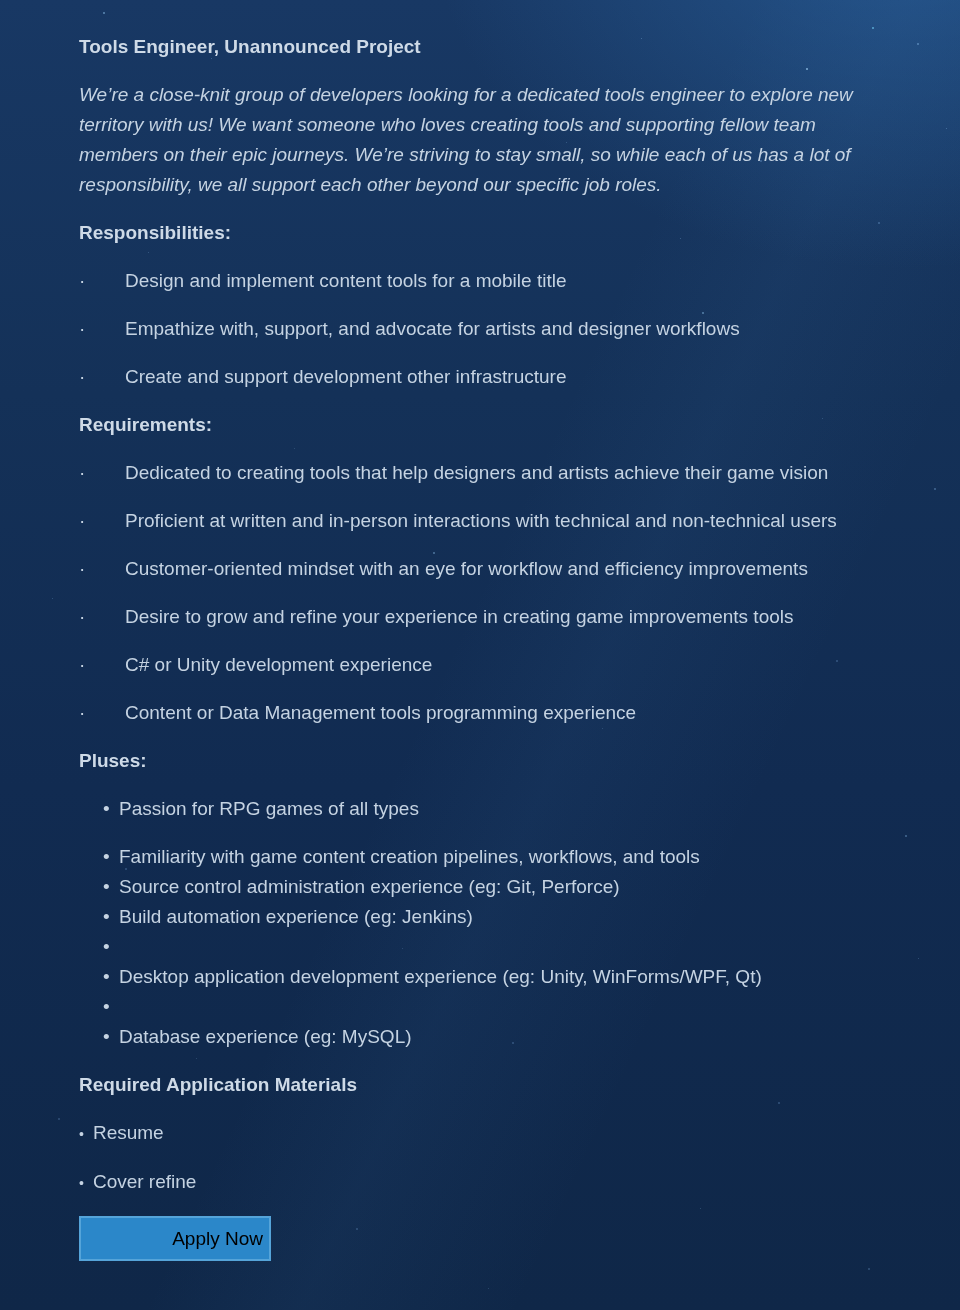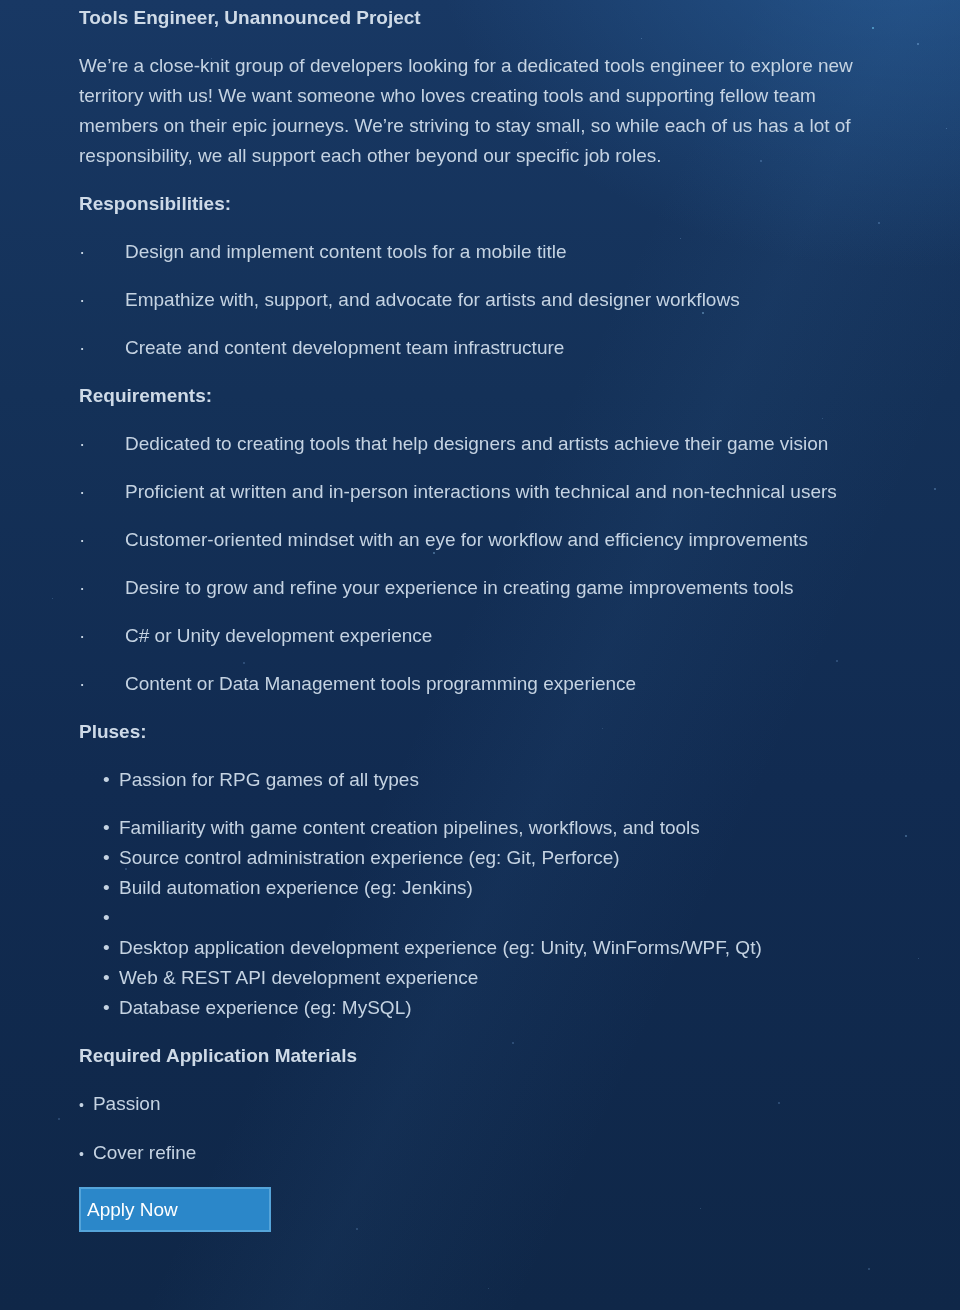--- a/index.html
+++ b/index.html
@@ -67,35 +67,36 @@
       602px 728px 0 rgba(150,200,245,0.25),
       918px 958px 0 rgba(150,200,245,0.3),
       402px 948px 0 rgba(150,200,245,0.25),
       196px 1058px 0 rgba(150,200,245,0.25),
       700px 1208px 0 rgba(150,200,245,0.28),
       488px 1288px 0 rgba(150,200,245,0.25);
   }
   .content {
     position: relative;
     box-sizing: border-box;
-    padding: 3px 80px 0 79px;
+    padding: 32px 80px 0 79px;
     color: #c5d3e2;
     font-size: 19px;
     line-height: 30px;
   }
   .content h1, .content h2 {
     font-size: 19px;
     line-height: 30px;
     font-weight: bold;
     color: #cedae7;
     margin: 0 0 18px 0;
   }
   .intro {
     margin: 0 0 18px 0;
     max-width: 795px;
+    font-style: italic;
   }
   
   .dot-row {
     display: flex;
     margin: 0 0 18px 0;
   }
   .dot-row .b {
     flex: 0 0 46px;
   }
   
@@ -121,24 +122,24 @@
   }
   .apply-btn {
     display: block;
     box-sizing: border-box;
     width: 192px;
     height: 45px;
     margin: 0;
     background: #2b87c9;
     border: 2px solid #55a4d9;
     border-radius: 0;
-    color: #ffffff;
+    color: #000000;
     font-family: "Liberation Sans", "DejaVu Sans", sans-serif;
     font-size: 19px;
-    text-align: left;
+    text-align: right;
     cursor: pointer;
   }
 </style>
 </head>
 <body>
 
 <div class="page">
   <div class="stars"></div>
 
   <main class="content">
@@ -152,21 +153,21 @@
         <div class="dot-row">
           <span class="b">·</span>
           <span class="t">Design and implement content tools for a mobile title</span>
         </div>
         <div class="dot-row">
           <span class="b">·</span>
           <span class="t">Empathize with, support, and advocate for artists and designer workflows</span>
         </div>
         <div class="dot-row">
           <span class="b">·</span>
-          <span class="t">Create and content development team infrastructure</span>
+          <span class="t">Create and support development other infrastructure</span>
         </div>
       </div>
 
     <h2>Requirements:</h2>
     <div>
         <div class="dot-row">
           <span class="b">·</span>
           <span class="t">Dedicated to creating tools that help designers and artists achieve their game vision</span>
         </div>
         <div class="dot-row">
@@ -213,33 +214,32 @@
         </div>
         <div class="plus-row">
           <span class="b">•</span>
         </div>
         <div class="plus-row">
           <span class="b">•</span>
           <span class="t">Desktop application development experience (eg: Unity, WinForms/WPF, Qt)</span>
         </div>
         <div class="plus-row">
           <span class="b">•</span>
-          <span class="t">Web &amp; REST API development experience</span>
         </div>
         <div class="plus-row">
           <span class="b">•</span>
           <span class="t">Database experience (eg: MySQL)</span>
         </div>
       </div>
 
     <h2>Required Application Materials</h2>
     <div>
         <div class="mat-row">
           <span class="b">•</span>
-          <span class="t">Passion</span>
+          <span class="t">Resume</span>
         </div>
         <div class="mat-row">
           <span class="b">•</span>
           <span class="t">Cover refine</span>
         </div>
       </div>
 
     <button class="apply-btn">Apply Now</button>
 
   </main>

